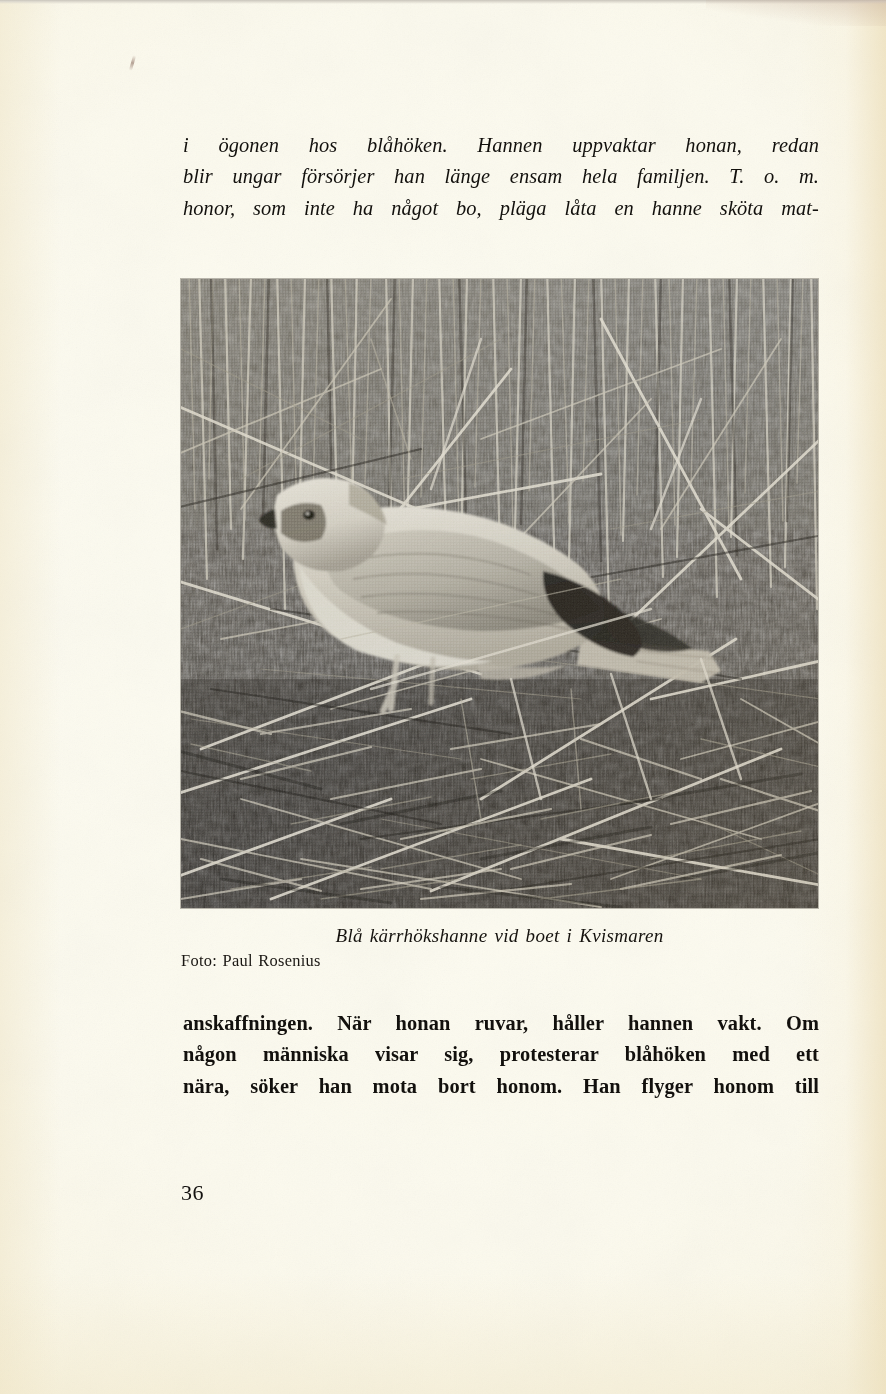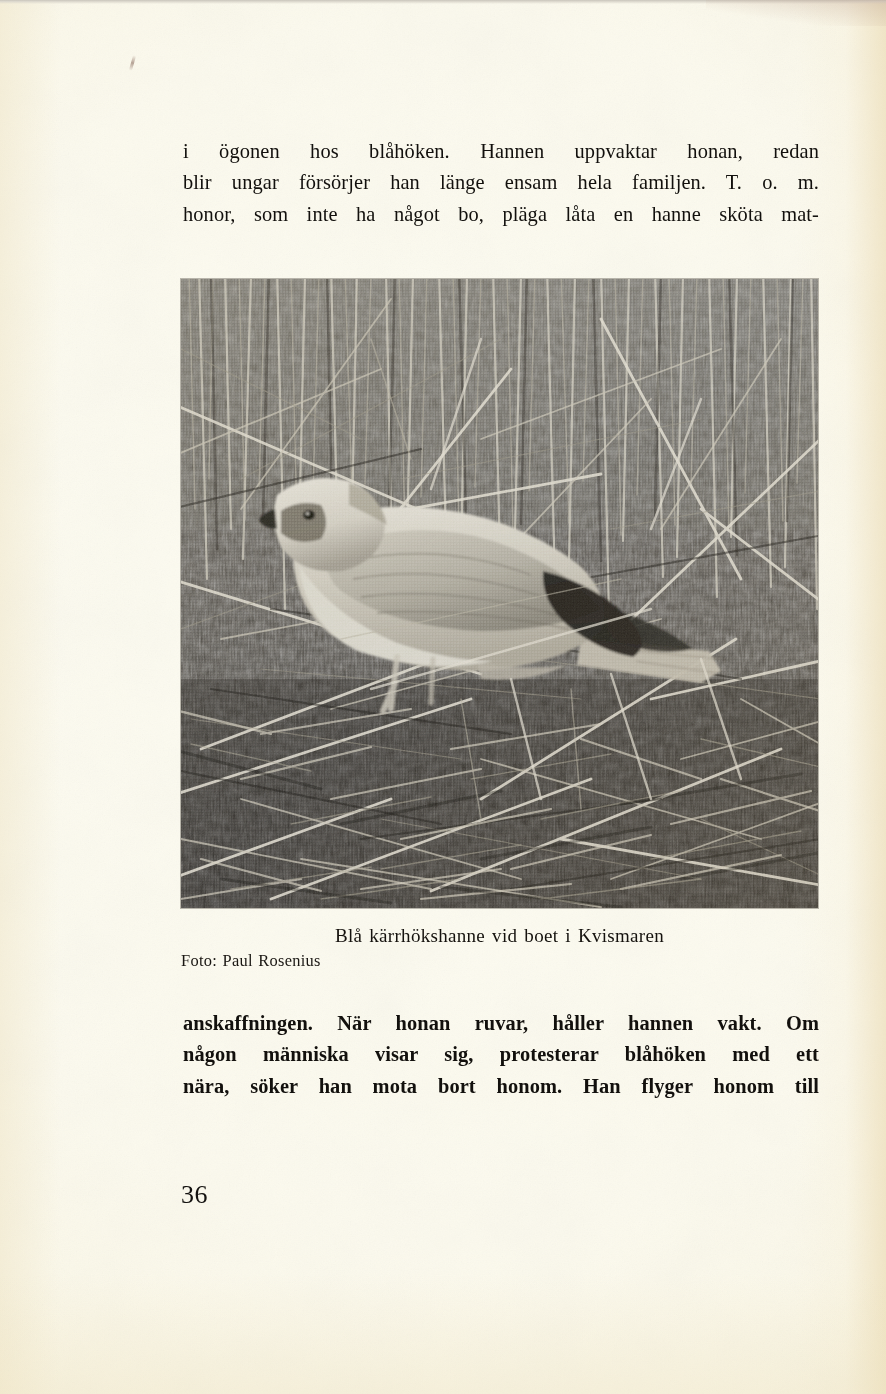--- a/index.html
+++ b/index.html
@@ -83,21 +83,21 @@
     left: 183px;
     width: 636px;
     font-size: 20.4px;
     line-height: 31.4px;
     color: #12100d;
     text-align: justify;
     text-justify: inter-word;
     letter-spacing: .1px;
     word-spacing: .8px;
   }
-  #para-top { top: 136px; }
+  #para-top { top: 130px; font-style: italic; }
   #para-bottom { top: 1008px; font-weight: bold; }
 
   
   .jline {
     display: block;
     text-align: justify;
     text-align-last: justify;
     white-space: nowrap;
   }
 
@@ -137,20 +137,21 @@
     background: linear-gradient(135deg, rgba(120,105,70,.10), rgba(70,65,55,.05) 50%, rgba(140,120,80,.14));
   }
 
   
   #caption-title {
     position: absolute;
     left: 181px;
     top: 925px;
     width: 637px;
     text-align: center;
+    font-style: italic;
     font-size: 19px;
     letter-spacing: .3px;
     word-spacing: 2px;
     color: #15120e;
   }
   #caption-credit {
     position: absolute;
     left: 181px;
     top: 951px;
     width: 637px;
@@ -158,21 +159,21 @@
     letter-spacing: .3px;
     word-spacing: 1px;
     color: #1a1713;
   }
 
   
   #page-number {
     position: absolute;
     left: 181px;
     top: 1180px;
-    font-size: 26px;
+    font-size: 22px;
     letter-spacing: .5px;
     color: #141210;
   }
 </style>
 </head>
 <body>
 
 <div id="page">
 
   <div id="paper-grain">

